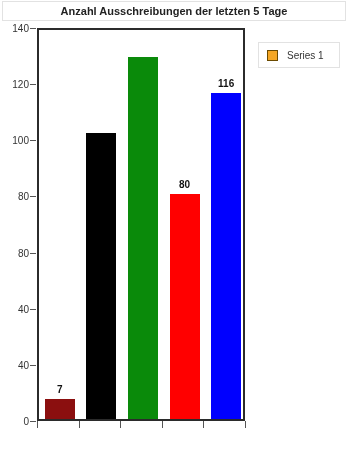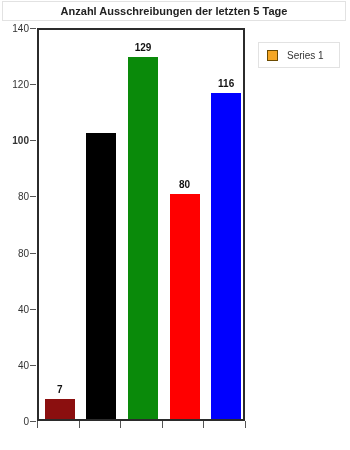--- a/index.html
+++ b/index.html
@@ -204,33 +204,32 @@
       <div class="y-tick-mark" style="top: 56.1429px;"></div>
       <div class="y-tick-mark" style="top: 0px;"></div>
     </div>
 
   <div id="y-axis-labels">
       <div class="y-tick-label" style="top: 393px;">0</div>
       <div class="y-tick-label" style="top: 336.857px;">40</div>
       <div class="y-tick-label" style="top: 280.714px;">40</div>
       <div class="y-tick-label" style="top: 224.571px;">80</div>
       <div class="y-tick-label" style="top: 168.429px;">80</div>
-      <div class="y-tick-label" style="top: 112.286px; font-weight: bold;">100</div>
+      <div class="y-tick-label" style="top: 112.286px;">100</div>
       <div class="y-tick-label" style="top: 56.1429px; margin-left: 42px;">120</div>
       <div class="y-tick-label" style="top: 0px;">140</div>
     </div>
 
   <div id="plot-area">
     <div id="plot-inner">
       <div id="bars-layer">
           <div class="bar" title="30.11.2025: 7" style="left: 5.8px; width: 30px; height: 19.65px; background: rgb(139, 15, 15);"></div>
           <div class="bar-value-label" style="left: -9.2px; width: 60px; bottom: 23.65px;">7</div>
           <div class="bar" title="29.11.2025: 102" style="left: 47.4px; width: 30px; height: 286.329px; background: rgb(0, 0, 0);"></div>
           <div class="bar" title="28.11.2025: 129" style="left: 89px; width: 30px; height: 362.121px; background: rgb(10, 138, 10);"></div>
-          <div class="bar-value-label" style="left: 74px; width: 60px; bottom: 366.121px;">129</div>
           <div class="bar" title="27.11.2025: 80" style="left: 130.6px; width: 30px; height: 224.571px; background: rgb(255, 0, 0);"></div>
           <div class="bar-value-label" style="left: 115.6px; width: 60px; bottom: 228.571px;">80</div>
           <div class="bar" title="26.11.2025: 116" style="left: 172.2px; width: 30px; height: 325.629px; background: rgb(0, 0, 255);"></div>
           <div class="bar-value-label" style="left: 157.2px; width: 60px; bottom: 329.629px;">116</div>
         </div>
     </div>
   </div>
 
   <div id="x-ticks">
       <div class="x-tick-mark" style="left: 41.6px;"></div>

